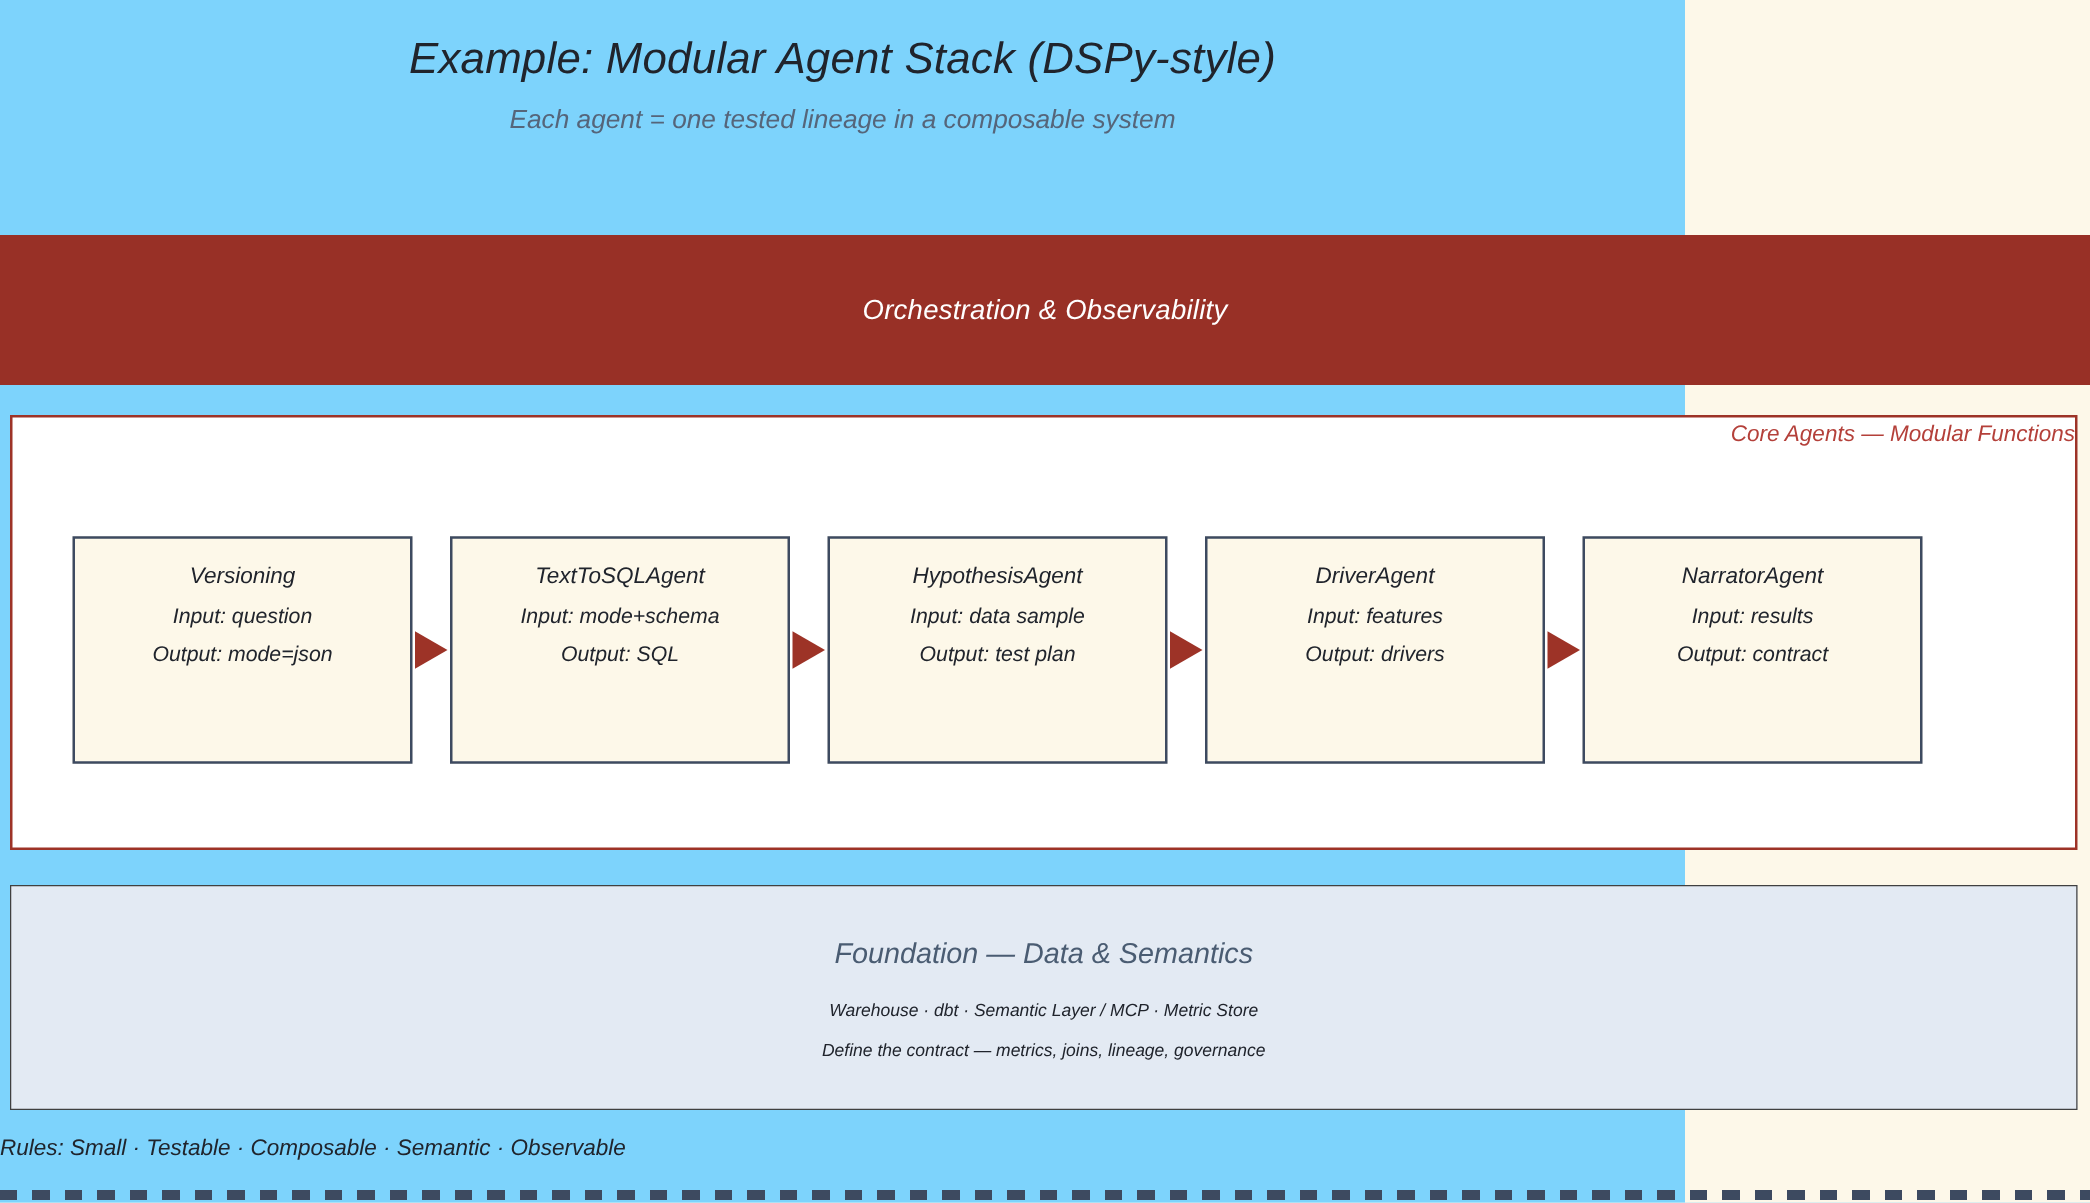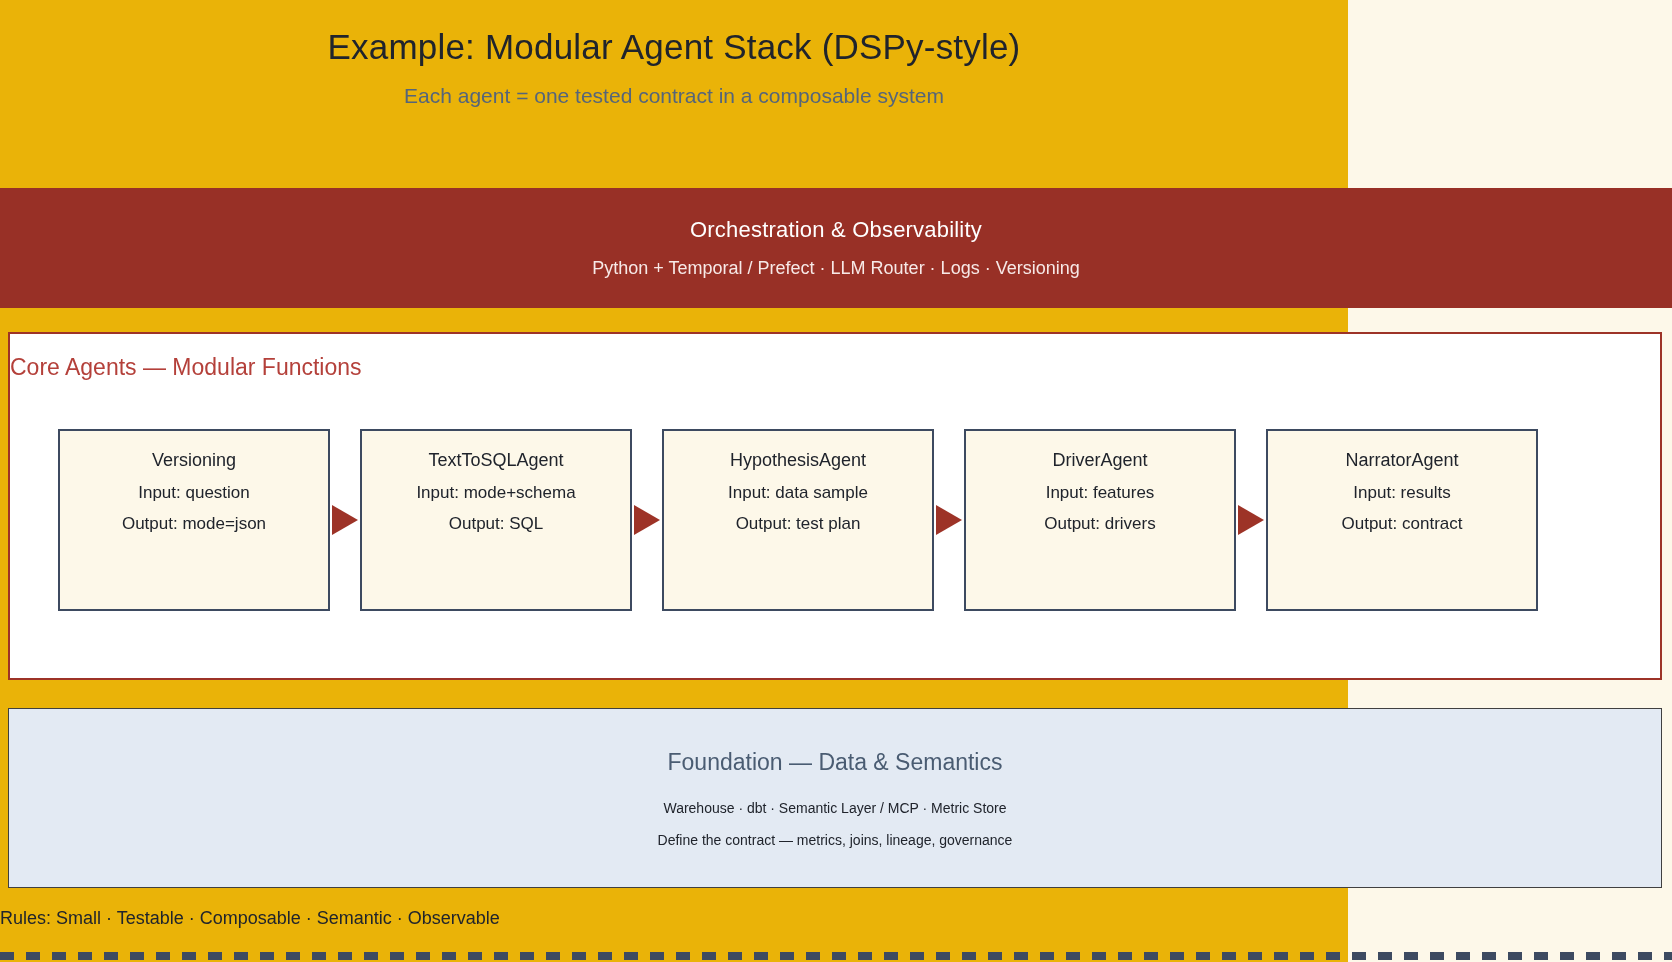--- a/index.html
+++ b/index.html
@@ -13,21 +13,22 @@
     font-family: "Liberation Sans", sans-serif;
     color: #1f2430;
     overflow: hidden;
     position: relative;
   }
 
   .page {
     width: 1348px;
     height: 962px;
     position: relative;
-    background: #eab308;
+    background: #7dd3fc;
+    font-style: italic;
   }
 
   
   .header {
     padding-top: 26px;
     text-align: center;
   }
   .title {
     font-size: 35px;
     font-weight: 400;
@@ -73,23 +74,23 @@
     position: absolute;
     left: 8px;
     top: 332px;
     width: 1654px;
     height: 348px;
     background: #ffffff;
     border: 2px solid #9d3327;
     box-sizing: border-box;
   }
   .core-title {
-    text-align: left;
-    margin-top: 20px;
-    font-size: 23px;
+    text-align: right;
+    margin-top: 3px;
+    font-size: 18px;
     color: #b4403a;
     font-weight: 400;
   }
 
   .agent-row {
     position: absolute;
     left: 48px;
     top: 95px;
     width: 1558px;
     height: 185px;
@@ -188,26 +189,25 @@
     );
   }
 </style>
 </head>
 <body>
 
 <div class="page">
 
   <div class="header">
     <div class="title">Example: Modular Agent Stack (DSPy-style)</div>
-    <div class="subtitle">Each agent = one tested contract in a composable system</div>
+    <div class="subtitle">Each agent = one tested lineage in a composable system</div>
   </div>
 
   <div class="orchestration">
     <div class="orchestration-title">Orchestration &amp; Observability</div>
-    <div class="orchestration-sub">Python + Temporal / Prefect · LLM Router · Logs · Versioning</div>
   </div>
 
   <div class="core-panel">
     <div class="core-title">Core Agents — Modular Functions</div>
 
     <div class="agent-row">
 
       <div class="agent-box">
         <div class="agent-name">Versioning</div>
         <div class="agent-line">Input: question</div>

